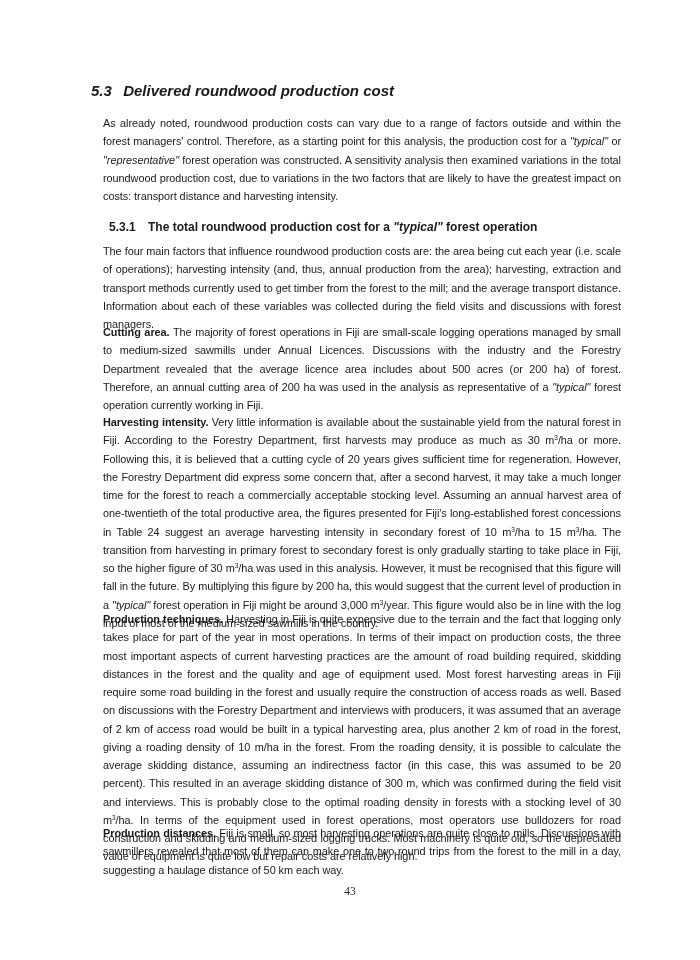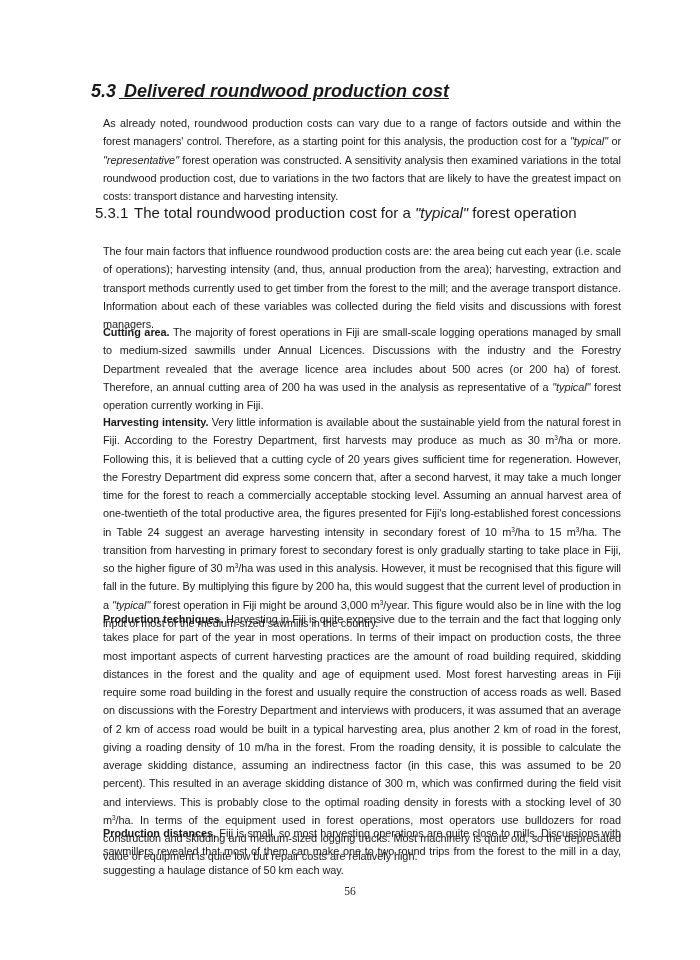--- a/index.html
+++ b/index.html
@@ -3,26 +3,26 @@
 <meta charset="utf-8">
 <style>
   html, body { margin: 0; padding: 0; background: #ffffff; }
   body { width: 700px; height: 960px; position: relative; overflow: hidden; }
   .page {
     position: absolute; left: 91px; top: 0; width: 518px;
     font-family: "Liberation Sans", sans-serif; color: #1a1a1a;
   }
   .h1 {
     position: absolute; top: 82px; left: 0; width: 518px;
-    font-size: 18px; font-weight: bold; font-style: italic; margin: 0; line-height: 18px; text-decoration: underline;
+    font-size: 15px; font-weight: bold; font-style: italic; margin: 0; line-height: 18px;
   }
   .h1 .num { display: inline-block; width: 28px; }
   .h2 {
     position: absolute; top: 201px; left: 0; width: 518px;
-    font-size: 15px; font-weight: normal; margin: 4px; line-height: 16px;
+    font-size: 12px; font-weight: bold; margin: 18px; line-height: 16px;
   }
   .h2 .num { display: inline-block; width: 39px; }
   .para {
     position: absolute; left: 0; width: 518px; margin: 12px;
     font-size: 10.9px; line-height: 18.25px; text-align: justify;
     letter-spacing: -0.05px;
   }
   .para b { font-weight: bold; }
   .para i { font-style: italic; }
   .para sup { font-size: 6.5px; vertical-align: 4px; line-height: 0; }
@@ -46,13 +46,13 @@
     <span class="num">5.3.1</span><span>The total roundwood production cost for a </span><i>"typical"</i><span> forest operation</span>
   </h3>
 
   <p class="para" style="top:230px"><span>The four main factors that influence roundwood production costs are: the area being cut each year (i.e. scale of operations); harvesting intensity (and, thus, annual production from the area); harvesting, extraction and transport methods currently used to get timber from the forest to the mill; and the average transport distance. Information about each of these variables was collected during the field visits and discussions with forest managers.</span></p>
   <p class="para" style="top:311px"><b>Cutting area.</b><span> The majority of forest operations in Fiji are small-scale logging operations managed by small to medium-sized sawmills under Annual Licences. Discussions with the industry and the Forestry Department revealed that the average licence area includes about 500 acres (or 200 ha) of forest. Therefore, an annual cutting area of 200 ha was used in the analysis as representative of a </span><i>"typical"</i><span> forest operation currently working in Fiji.</span></p>
   <p class="para" style="top:401px"><b>Harvesting intensity.</b><span> Very little information is available about the sustainable yield from the natural forest in Fiji. According to the Forestry Department, first harvests may produce as much as 30 m</span><sup>3</sup><span>/ha or more. Following this, it is believed that a cutting cycle of 20 years gives sufficient time for regeneration. However, the Forestry Department did express some concern that, after a second harvest, it may take a much longer time for the forest to reach a commercially acceptable stocking level. Assuming an annual harvest area of one-twentieth of the total productive area, the figures presented for Fiji's long-established forest concessions in Table 24 suggest an average harvesting intensity in secondary forest of 10 m</span><sup>3</sup><span>/ha to 15 m</span><sup>3</sup><span>/ha. The transition from harvesting in primary forest to secondary forest is only gradually starting to take place in Fiji, so the higher figure of 30 m</span><sup>3</sup><span>/ha was used in this analysis. However, it must be recognised that this figure will fall in the future. By multiplying this figure by 200 ha, this would suggest that the current level of production in a </span><i>"typical"</i><span> forest operation in Fiji might be around 3,000 m</span><sup>3</sup><span>/year. This figure would also be in line with the log input of most of the medium-sized sawmills in the country.</span></p>
   <p class="para" style="top:598px"><b>Production techniques.</b><span> Harvesting in Fiji is quite expensive due to the terrain and the fact that logging only takes place for part of the year in most operations. In terms of their impact on production costs, the three most important aspects of current harvesting practices are the amount of road building required, skidding distances in the forest and the quality and age of equipment used. Most forest harvesting areas in Fiji require some road building in the forest and usually require the construction of access roads as well. Based on discussions with the Forestry Department and interviews with producers, it was assumed that an average of 2 km of access road would be built in a typical harvesting area, plus another 2 km of road in the forest, giving a roading density of 10 m/ha in the forest. From the roading density, it is possible to calculate the average skidding distance, assuming an indirectness factor (in this case, this was assumed to be 20 percent). This resulted in an average skidding distance of 300 m, which was confirmed during the field visit and interviews. This is probably close to the optimal roading density in forests with a stocking level of 30 m</span><sup>3</sup><span>/ha. In terms of the equipment used in forest operations, most operators use bulldozers for road construction and skidding and medium-sized logging trucks. Most machinery is quite old, so the depreciated value of equipment is quite low but repair costs are relatively high.</span></p>
   <p class="para" style="top:812px"><b>Production distances.</b><span> Fiji is small, so most harvesting operations are quite close to mills. Discussions with sawmillers revealed that most of them can make one to two round trips from the forest to the mill in a day, suggesting a haulage distance of 50 km each way.</span></p>
 </div>
 
-<div class="pageno">56</div>
+<div class="pageno">43</div>
 
 </body></html>

